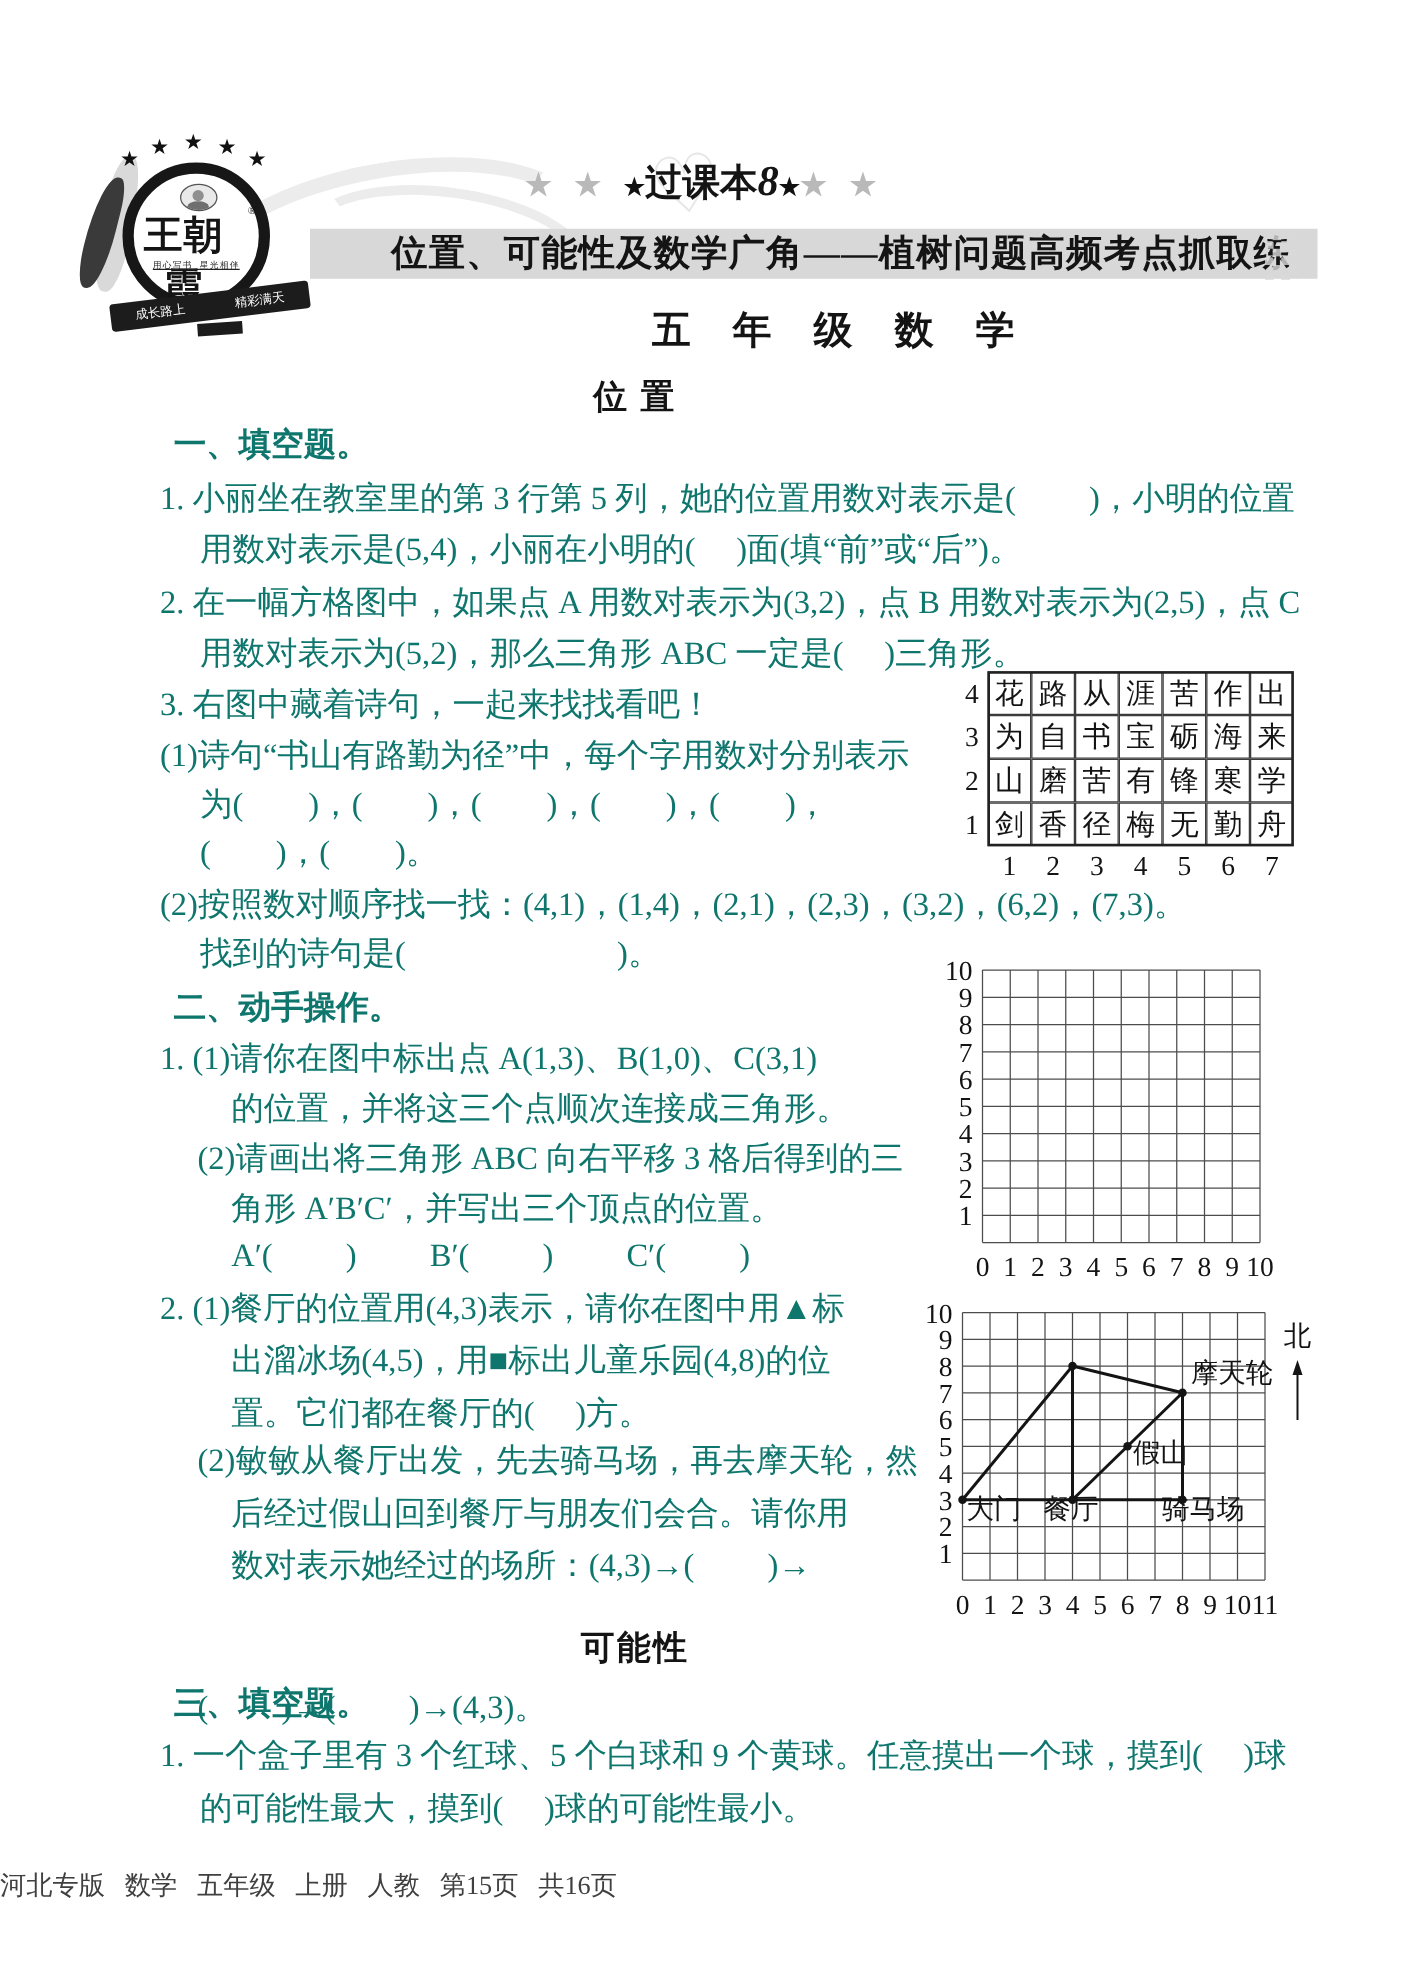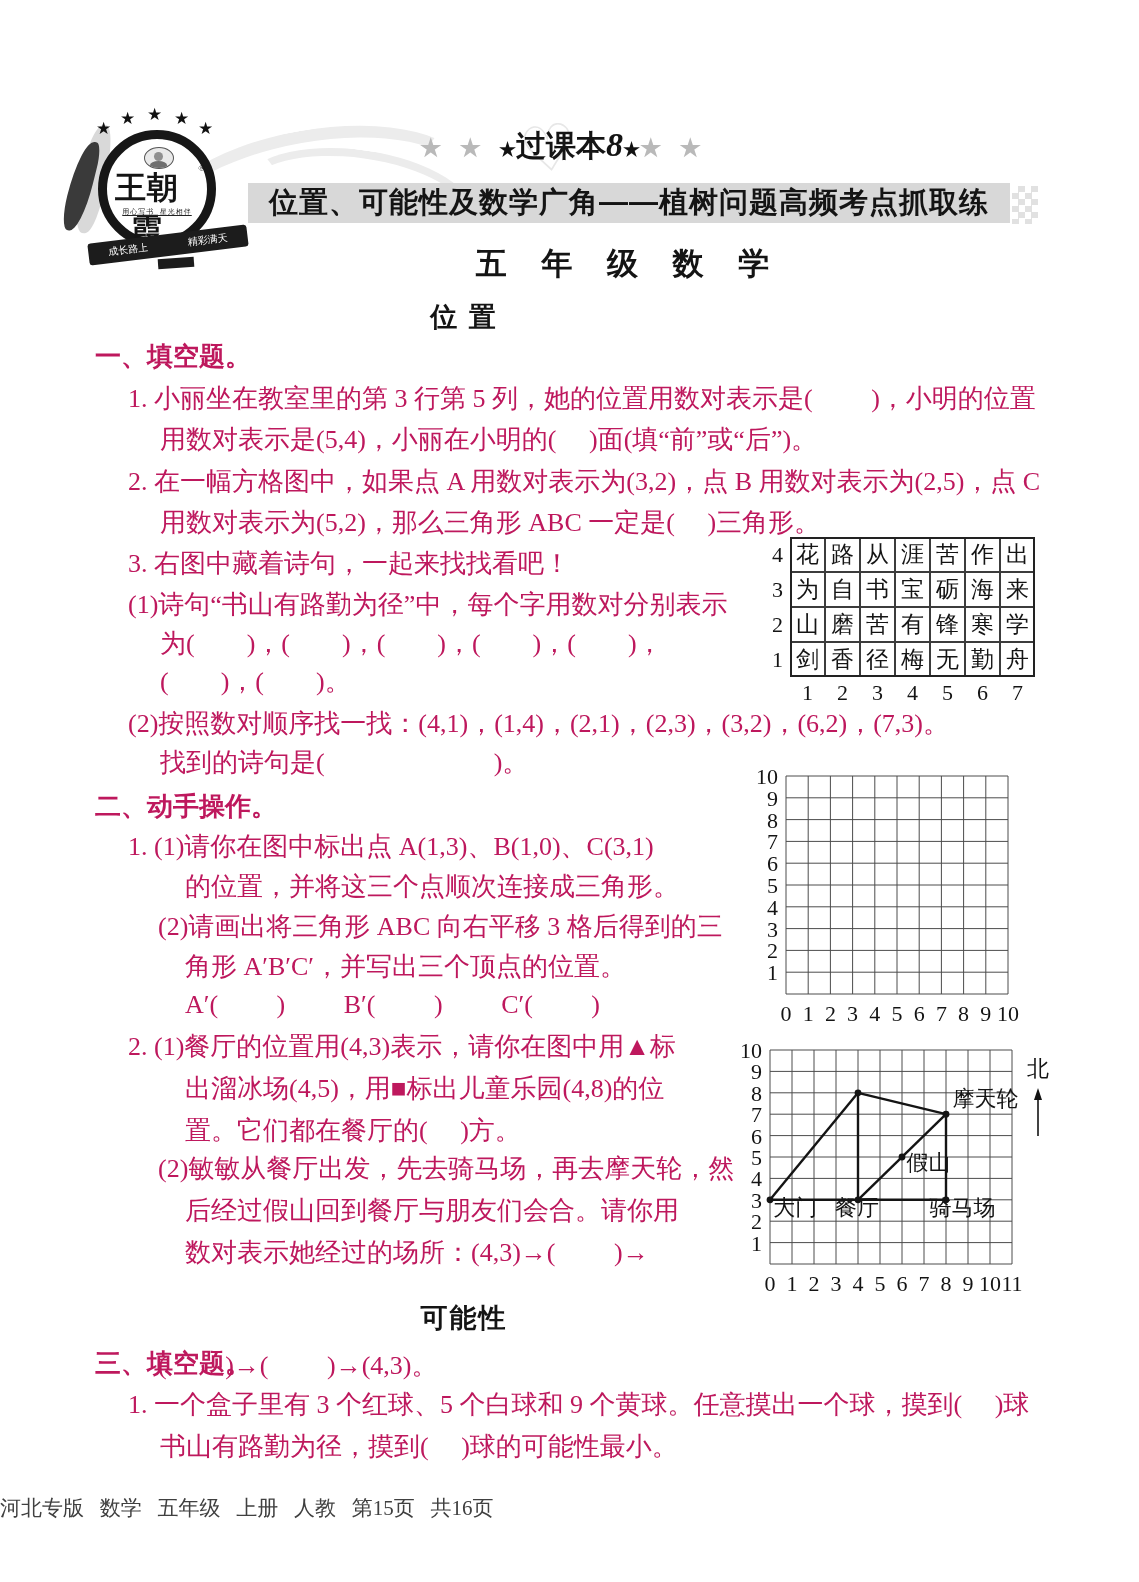--- a/index.html
+++ b/index.html
@@ -1,21 +1,21 @@
 <!DOCTYPE html>
 <html><head>
 <meta charset="utf-8">
 <style>
   html,body{margin:0;padding:0;background:#ffffff;}
   #page{position:relative;width:1139px;height:1582px;background:#ffffff;overflow:hidden;
         font-family:"Liberation Serif","DejaVu Serif",serif;color:#141414;}
 
   
-  .ln{position:absolute;white-space:pre;font-size:26px;line-height:1.25;color:#be185d;}
-  .h-sans{font-family:Liberation Sans, sans-serif;font-weight:700;}
+  .ln{position:absolute;white-space:pre;font-size:26px;line-height:1.25;color:#0f766e;}
+  .h-sans{font-family:Liberation Serif, serif;font-weight:700;padding-left:44px;}
 
   
   .star-line{position:absolute;top:126px;left:0;width:1139px;text-align:center;
              font-size:29px;font-weight:700;white-space:pre;}
   .star-dim{color:#b9b9b9;font-size:24px;letter-spacing:6px;}
   .star-dark{color:#111;font-size:19px;}
   .series-name{font-size:30px;font-weight:700;}
   .series-num{font-size:34px;font-style:italic;font-weight:700;}
 
   .banner{position:absolute;top:183px;left:248px;width:762px;height:40px;background:#d8d8d8;
@@ -292,17 +292,17 @@
         <text x="216.60000000000002" y="71.63999999999999" font-size="22" fill="#141414">摩天轮</text>
         <text x="170.4" y="135.83999999999997" font-size="22" fill="#141414">假山</text>
         <text x="302" y="42" text-anchor="middle" font-size="22" fill="#141414">北</text>
         <line x1="302" y1="102" x2="302" y2="58" stroke="#141414" stroke-width="1.6"></line>
         <polygon points="298,66 306,66 302,54" fill="#141414"></polygon>
       </svg></div>
 
   <div class="sec-title h-sans" style="top:1300px;">可能性</div>
   <div class="ln h-sans" style="top:1347px;left:95px;">三、填空题。</div>
   <div class="ln" style="top:1389px;left:128px;">1. 一个盒子里有 3 个红球、5 个白球和 9 个黄球。任意摸出一个球，摸到(     )球</div>
-  <div class="ln" style="top:1431px;left:160px;">书山有路勤为径，摸到(     )球的可能性最小。</div>
+  <div class="ln" style="top:1431px;left:160px;">的可能性最大，摸到(     )球的可能性最小。</div>
 
   <div class="footer">河北专版   数学   五年级   上册   人教   第15页   共16页</div>
 
 </div>
 
 </body></html>

